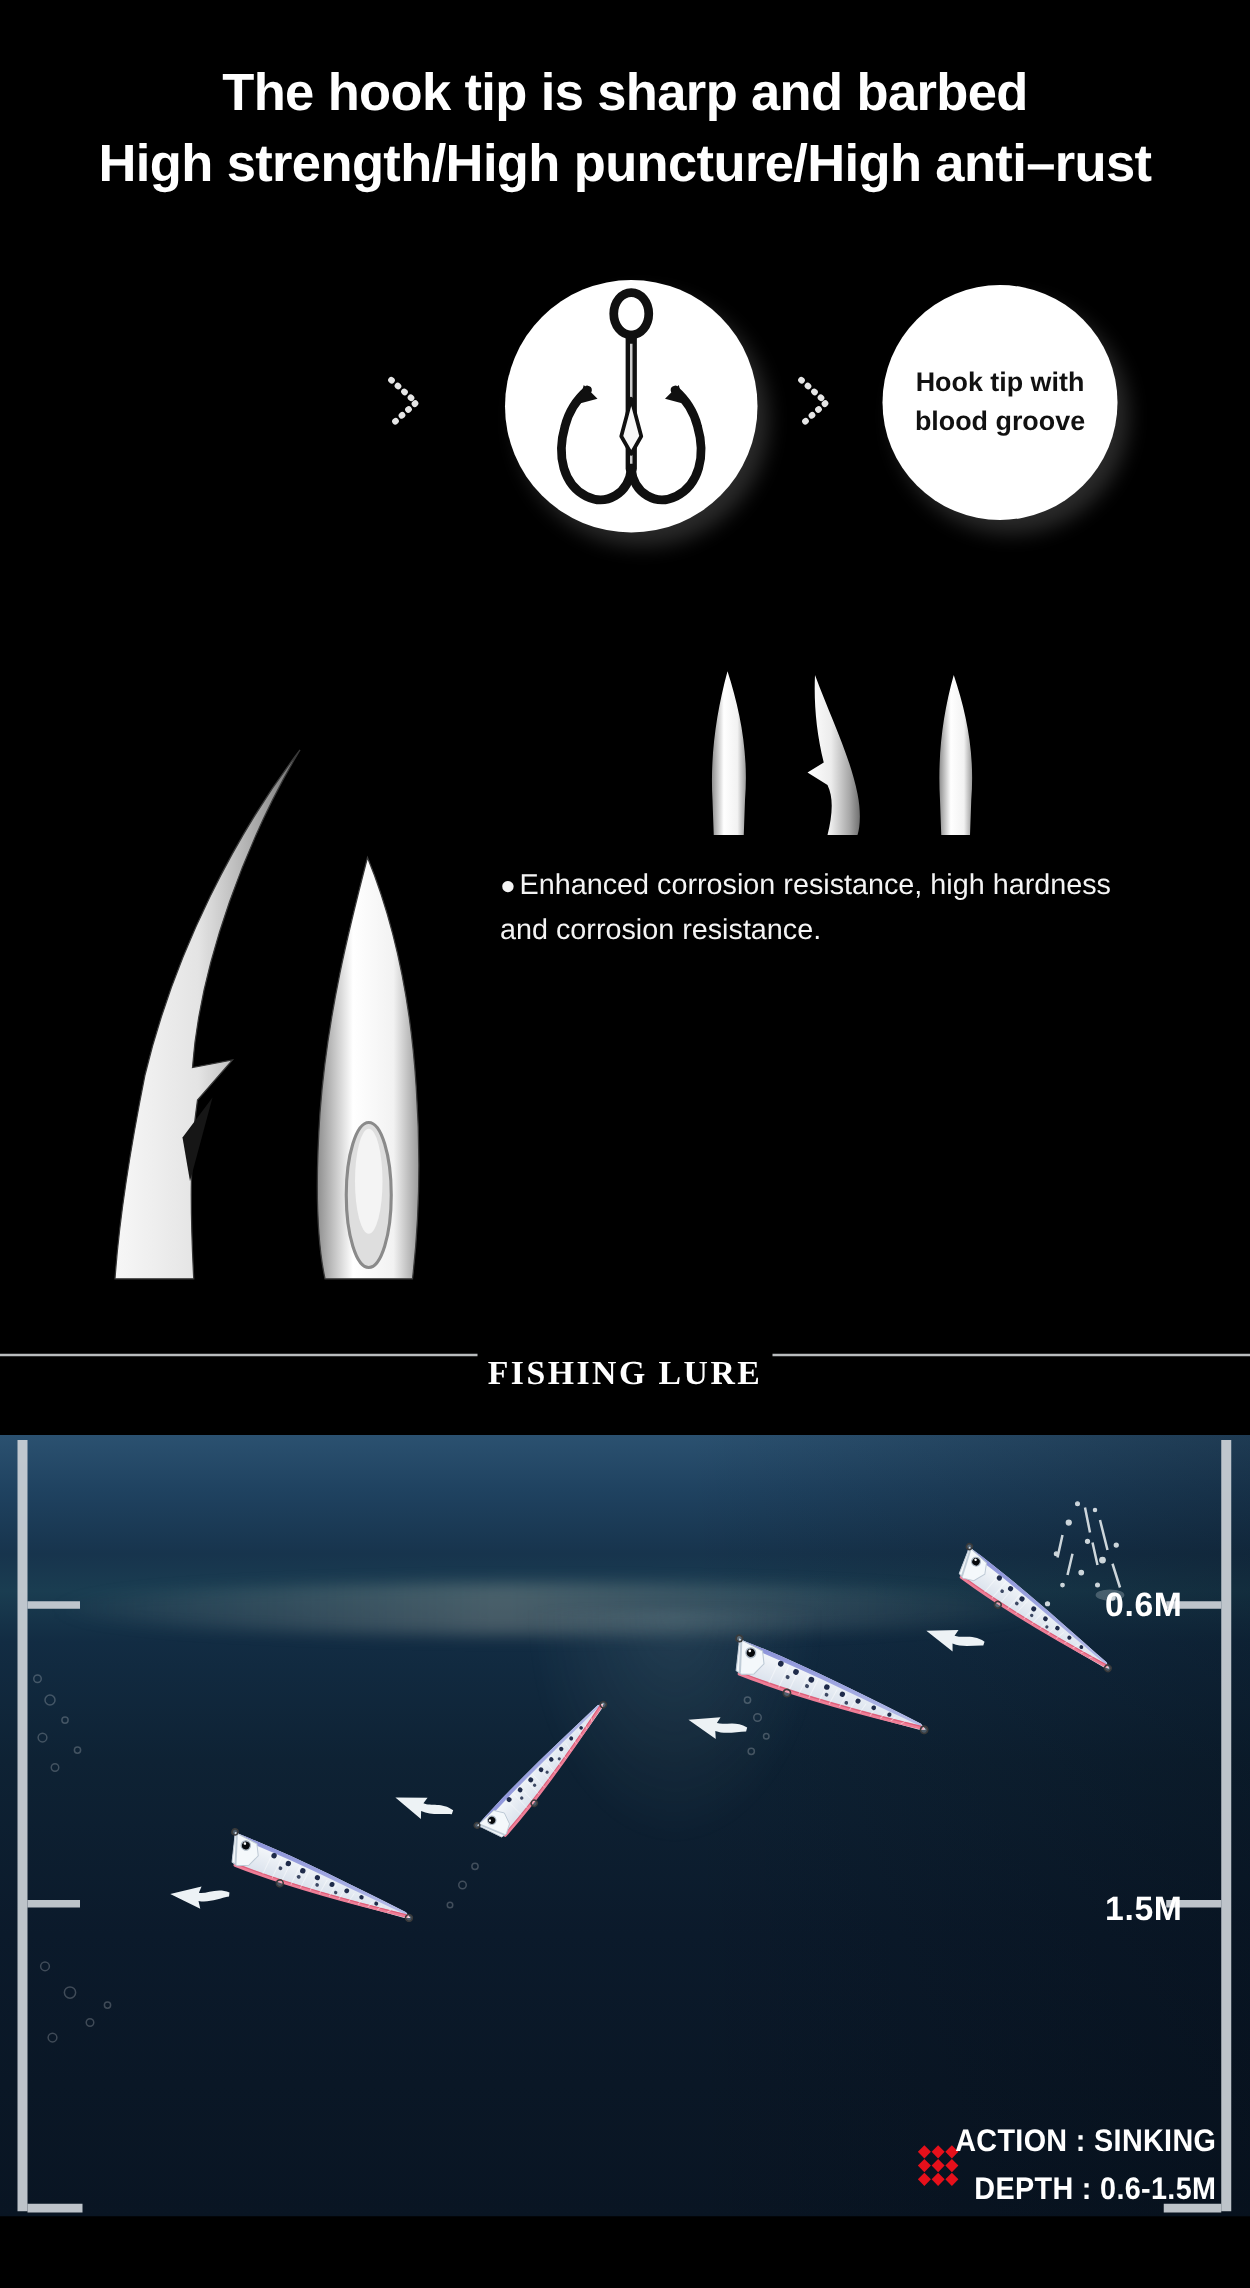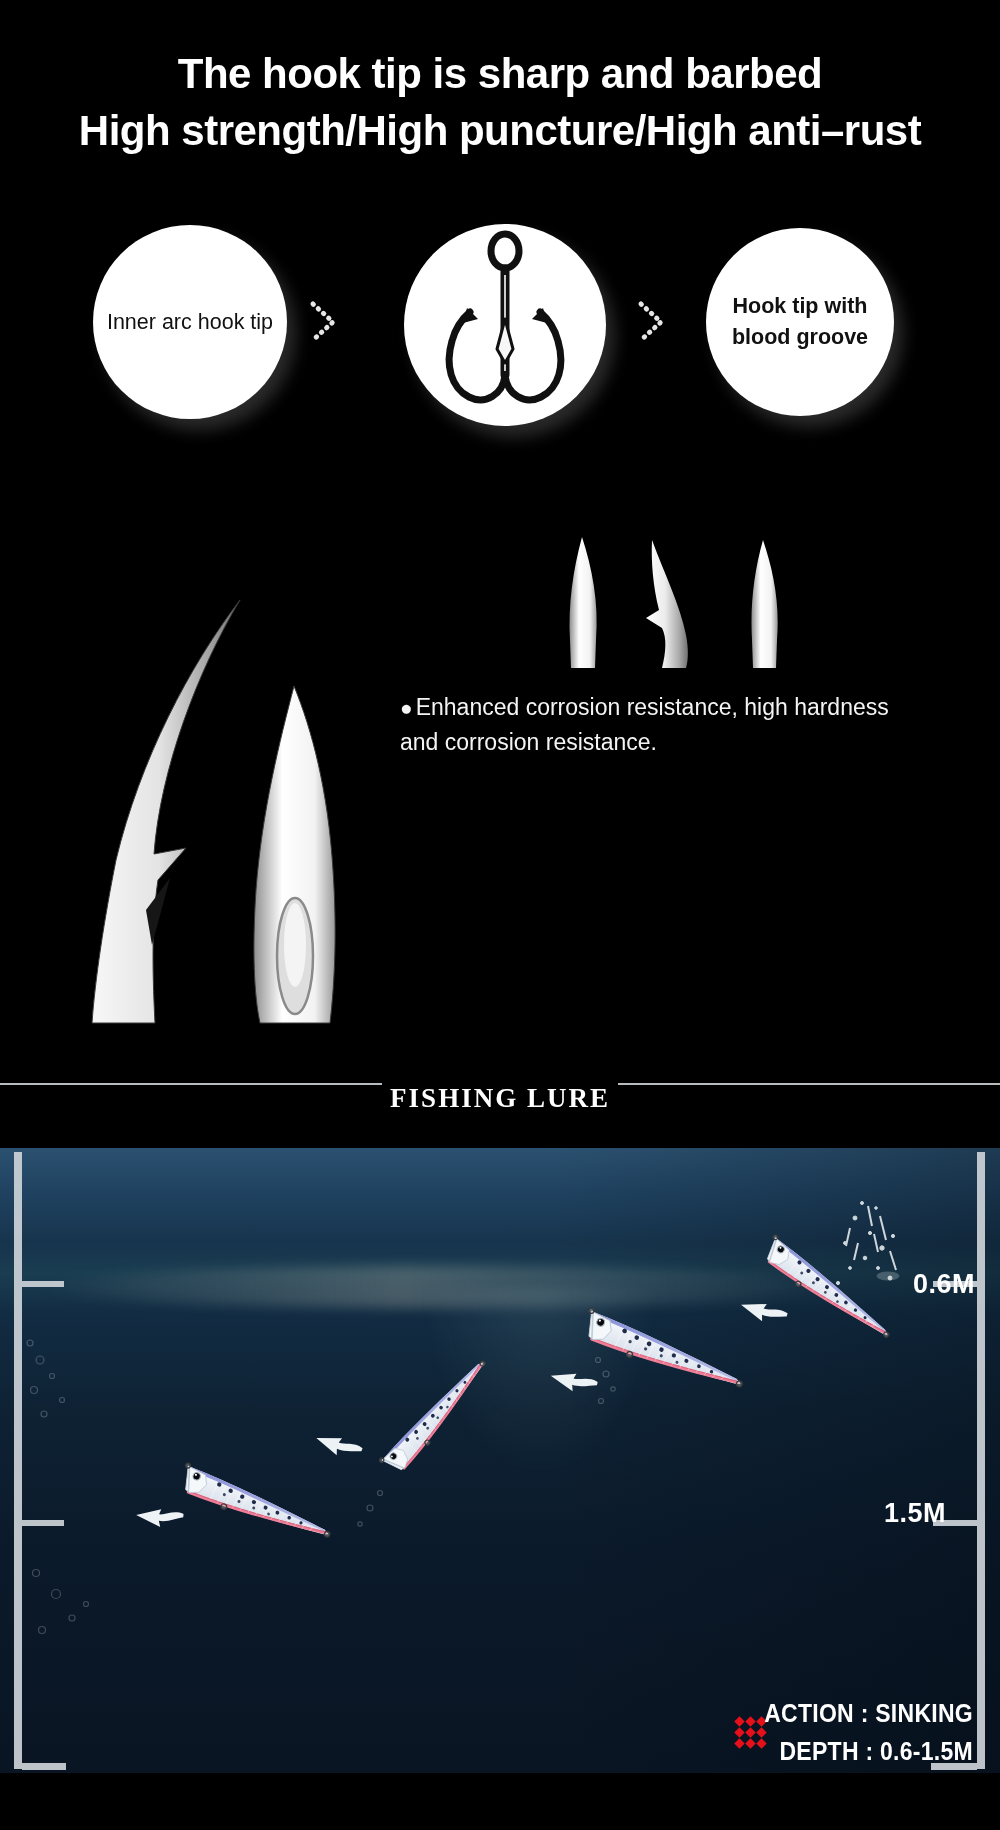--- a/index.html
+++ b/index.html
@@ -54,23 +54,20 @@
 </head>
 <body>
 
 <div id="stage">
 
   <div class="title">
     <div>The hook tip is sharp and barbed</div>
     <div>High strength/High puncture/High anti–rust</div>
   </div>
 
-  <div class="circle c1">
-    <span class="ctext">Inner arc hook tip</span>
-  </div>
 
   <svg class="chev" style="left:306px;top:298px;" width="36" height="48">
     <polyline points="7,6 27,24 7,42" fill="none" stroke="#e6e6e6" stroke-width="5" stroke-linecap="round" stroke-dasharray="0.5 6.5"></polyline>
   </svg>
 
   <div class="circle c2">
     <svg width="160" height="200" viewBox="0 0 160 200">
       <ellipse cx="80" cy="26" rx="14" ry="17" fill="#fff" stroke="#101010" stroke-width="7"></ellipse>
       <line x1="80" y1="44" x2="80" y2="150" stroke="#101010" stroke-width="9" stroke-linecap="round"></line>
       <line x1="80" y1="50" x2="80" y2="146" stroke="#ececec" stroke-width="2" opacity=".85"></line>
@@ -244,22 +241,22 @@
 
     <div class="fr" style="left:14px;top:4px;width:8px;height:617px;"></div>
     <div class="fr" style="left:22px;top:133px;width:42px;height:6px;"></div>
     <div class="fr" style="left:22px;top:372px;width:42px;height:6px;"></div>
     <div class="fr" style="left:22px;top:615px;width:44px;height:7px;"></div>
     <div class="fr" style="left:977px;top:4px;width:8px;height:617px;"></div>
     <div class="fr" style="left:933px;top:133px;width:44px;height:6px;"></div>
     <div class="fr" style="left:933px;top:372px;width:44px;height:6px;"></div>
     <div class="fr" style="left:931px;top:615px;width:46px;height:7px;"></div>
 
-    <div class="depth-label" style="left:913px;top:121px;text-align:right;">0.6M</div>
-    <div class="depth-label" style="left:884px;top:350px;">1.5M</div>
+    <div class="depth-label" style="left:884px;top:121px;text-align:right;">0.6M</div>
+    <div class="depth-label" style="left:884px;top:364px;">1.5M</div>
 
     <div class="dots">
       <span></span>
         <span></span>
         <span></span>
         <span></span>
         <span></span>
         <span></span>
         <span></span>
         <span></span>

